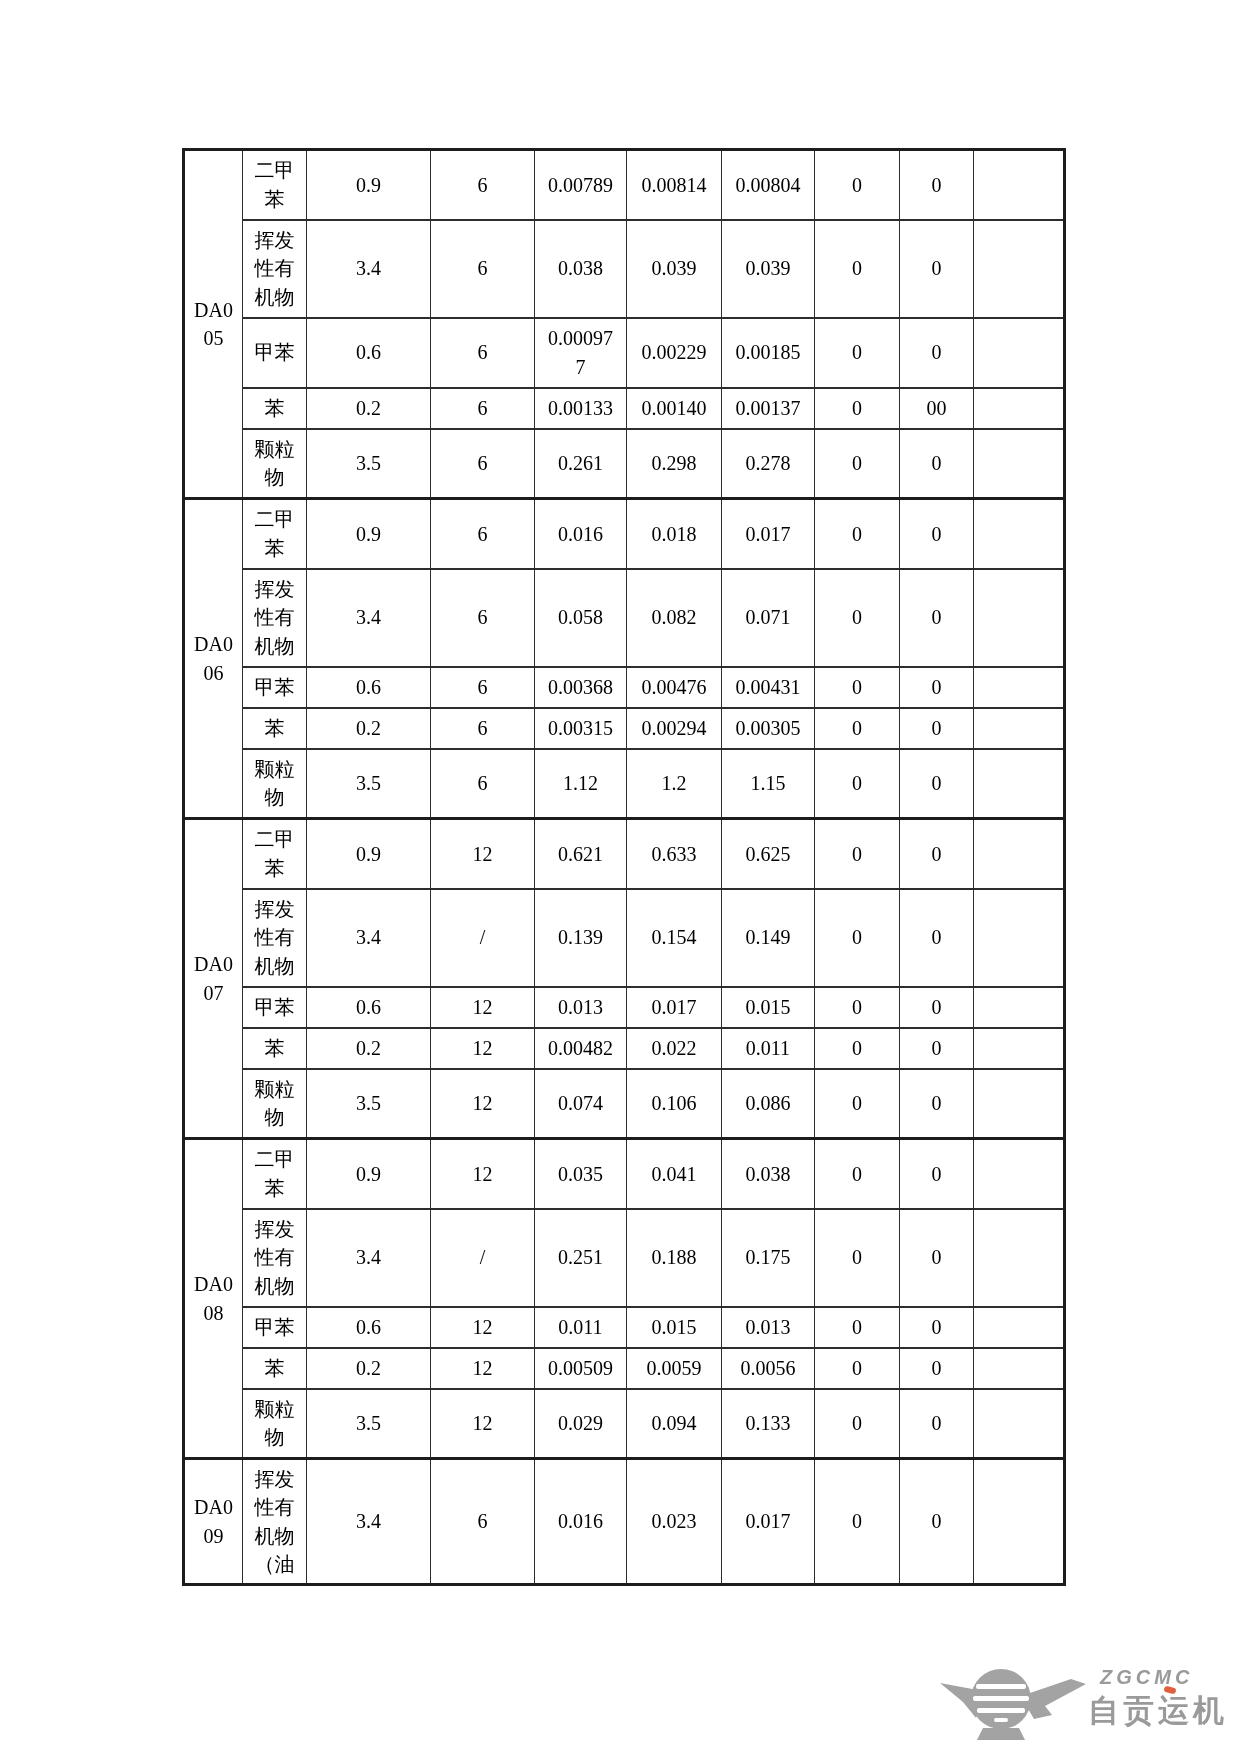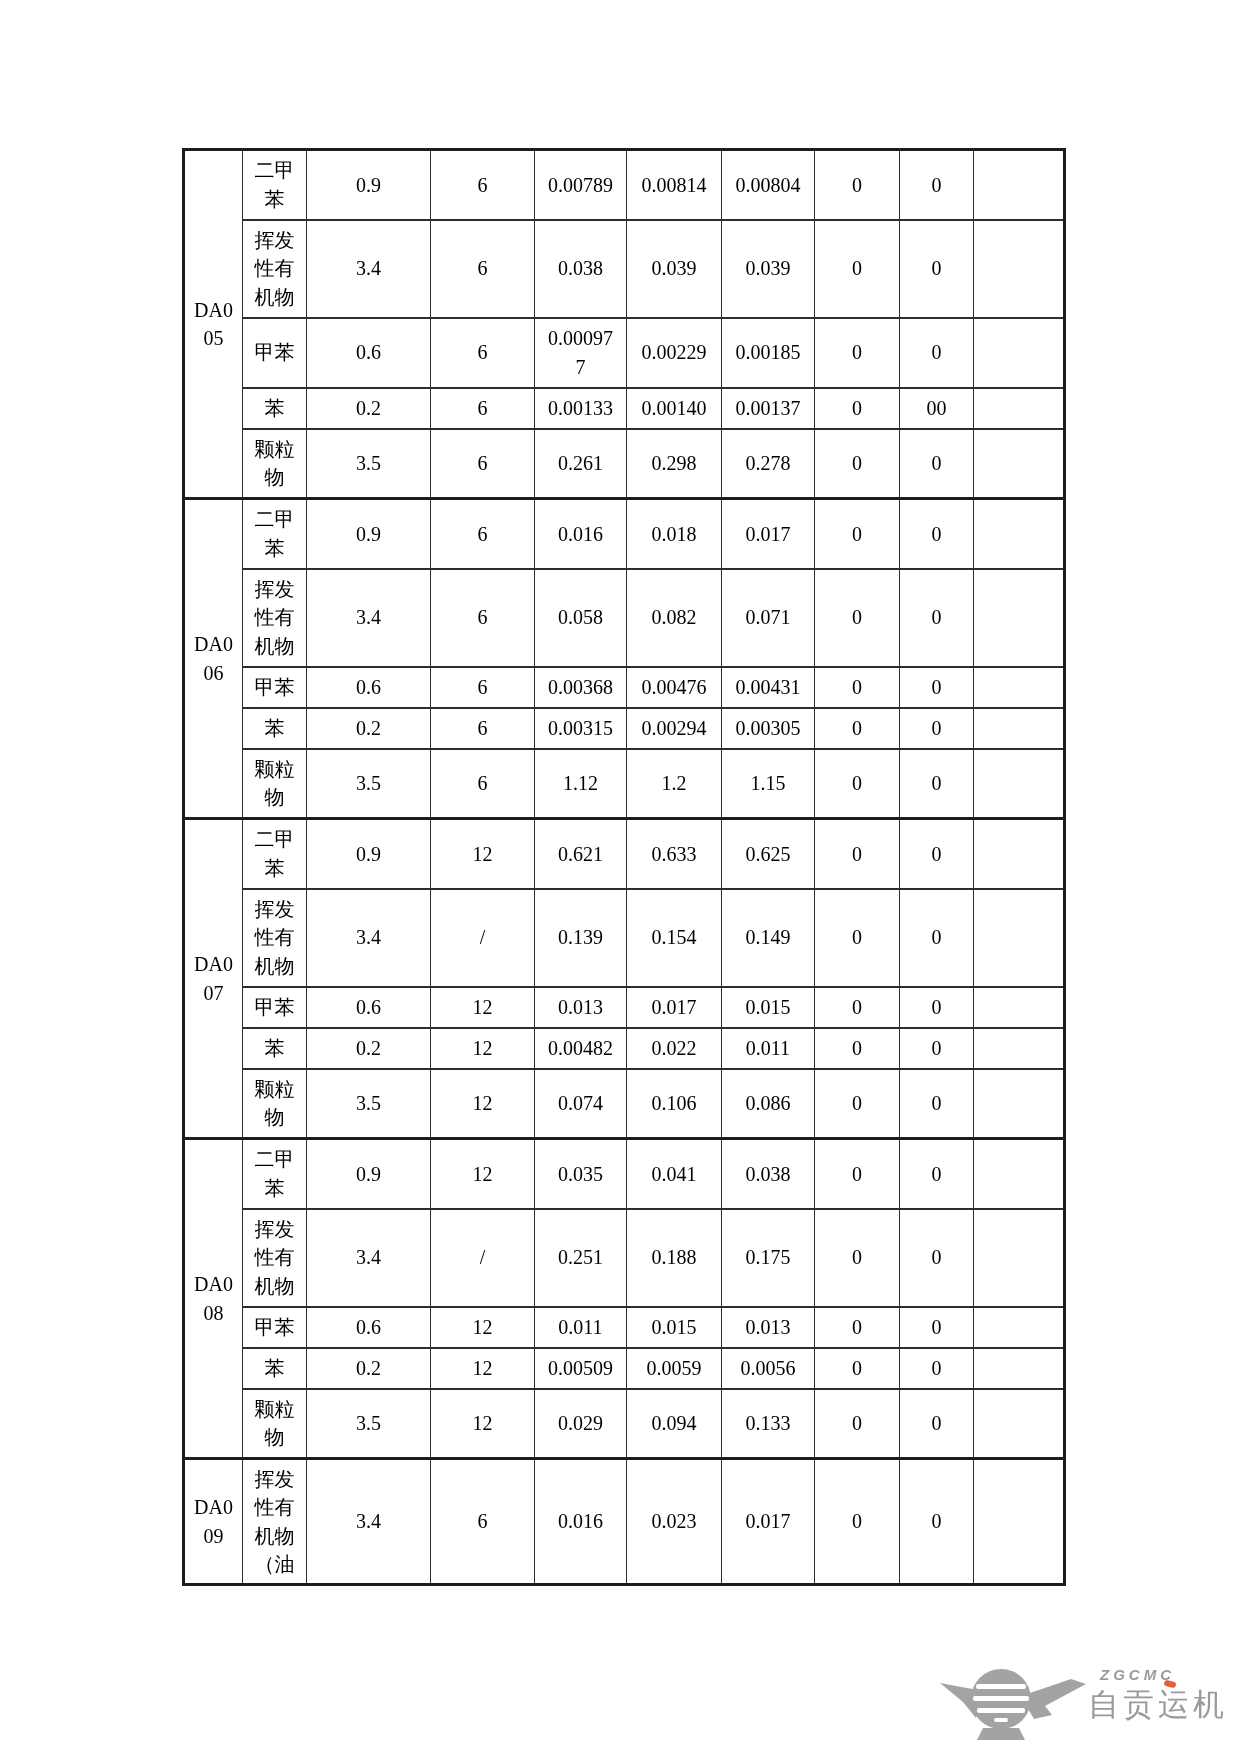--- a/index.html
+++ b/index.html
@@ -34,27 +34,27 @@
     overflow: hidden;
   }
   .data-table tr.block-start td { border-top: 3px solid #1d1d1d; }
 
   
   .logo { position: absolute; left: 938px; top: 1656px; width: 302px; height: 92px; }
   .emblem { position: absolute; left: 0; top: 6px; width: 152px; height: 80px; }
   .logo-text { position: absolute; left: 150px; top: 10px; font-family: "Liberation Sans", sans-serif; }
   .logo-en {
     font-style: italic; font-weight: bold;
-    font-size: 15px; letter-spacing: 4px;
+    font-size: 20px; letter-spacing: 4px;
     color: #9a9a9a;
     padding-left: 12px;
   }
   .logo-cn-wrap { position: relative; margin-top: 1px; }
   .logo-cn {
-    font-size: 31px; font-weight: normal;
+    font-size: 31px; font-weight: bold;
     letter-spacing: 4px; color: #9a9a9a;
   }
   .logo-accent {
     position: absolute; left: 76px; top: -3px;
     width: 12px; height: 6px;
     background: #e0603c; border-radius: 3px;
     transform: rotate(14deg);
   }
 </style>
 </head>

